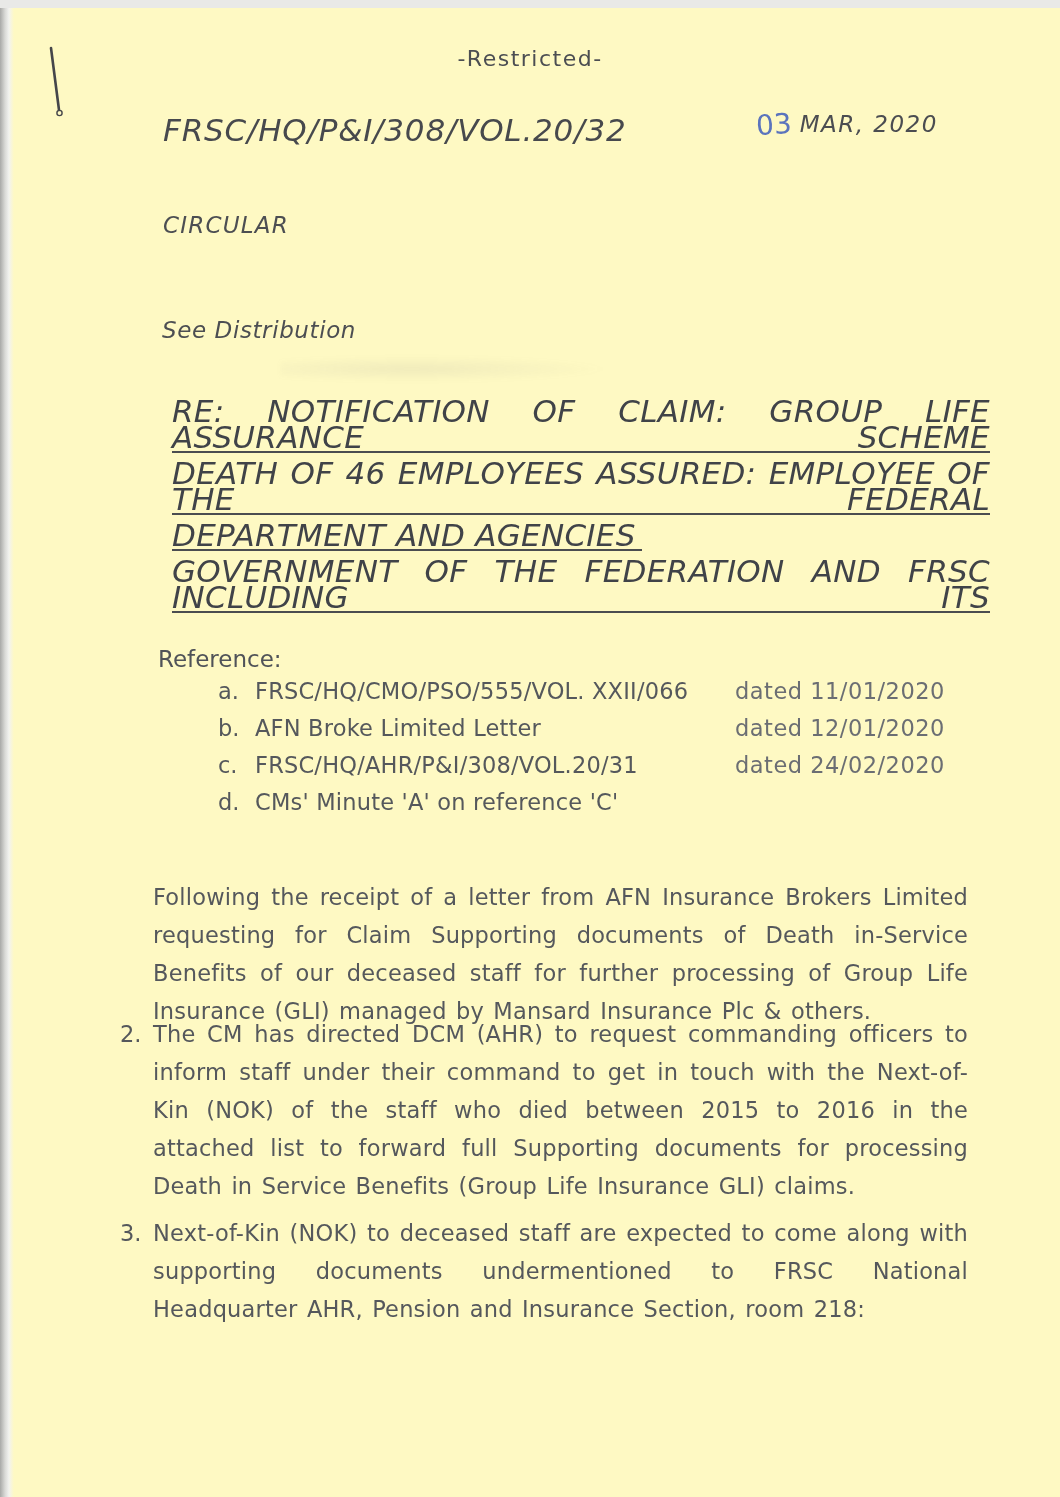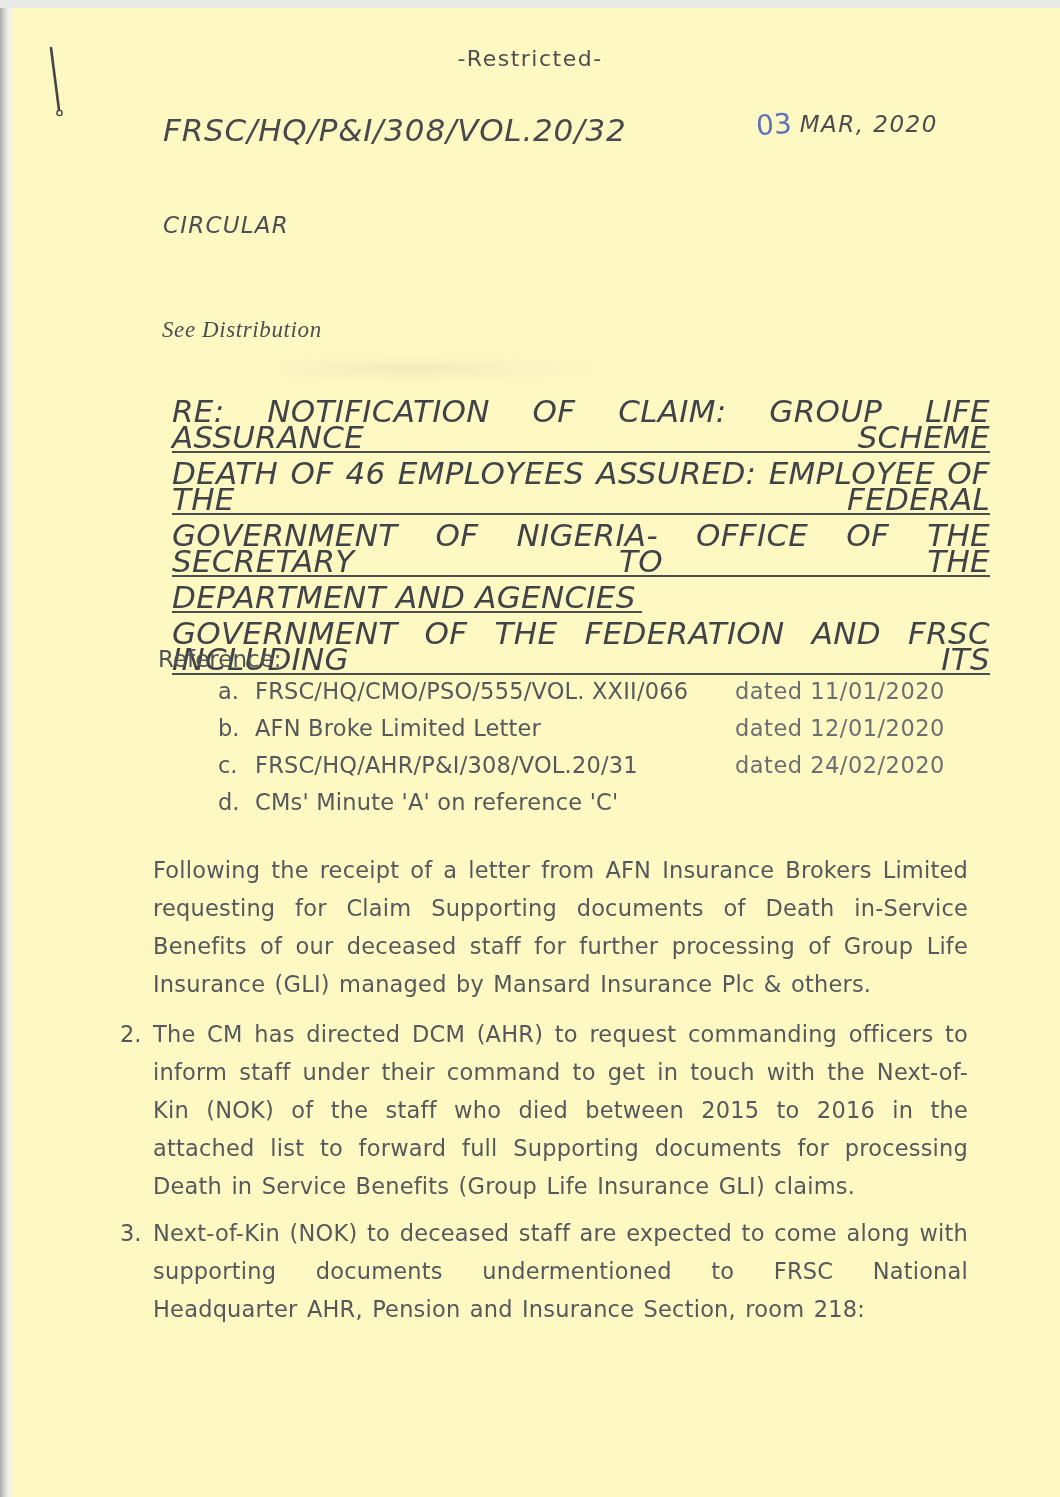--- a/index.html
+++ b/index.html
@@ -74,21 +74,20 @@
     color: #4c4e52;
   }
 
   .distribution {
     position: absolute;
     left: 162px; top: 309px;
     font-size: 23px;
     font-style: italic;
     letter-spacing: 0.6px;
     color: #4c4e52;
-    font-family: Liberation Serif, serif;
   }
 
   .scan-smudge {
     position: absolute;
     left: 280px; top: 348px;
     width: 330px; height: 26px;
     background: radial-gradient(ellipse at 40% 50%, rgba(120,120,125,0.10), rgba(120,120,125,0) 70%);
     filter: blur(2px);
   }
 
@@ -144,21 +143,21 @@
     font-size: 22.5px;
     line-height: 38px;
     color: #55585c;
   }
   .paragraph-number { color: #55585c; }
   .paragraph-text {
     text-align: justify;
     letter-spacing: 0.2px;
     word-spacing: 2px;
   }
-  .para-1 { top: 843px; }
+  .para-1 { top: 870px; }
   .para-2 { top: 1007px; }
   .para-3 { top: 1206px; }
 </style>
 </head>
 <body>
 
 <div class="page">
 
   <div class="scan-edge"></div>
 
@@ -177,21 +176,20 @@
 
   <div class="circular">CIRCULAR</div>
 
   <div class="distribution">See Distribution</div>
 
   <div class="scan-smudge"></div>
 
   <div class="title-block">
     <div class="title-line full">RE: NOTIFICATION OF CLAIM: GROUP LIFE ASSURANCE SCHEME</div>
     <div class="title-line full">DEATH OF 46 EMPLOYEES ASSURED: EMPLOYEE OF THE FEDERAL</div>
-    <div class="title-line full">GOVERNMENT OF NIGERIA- OFFICE OF THE SECRETARY TO THE</div>
     <div class="title-line short">DEPARTMENT AND AGENCIES</div>
     <div class="title-line full">GOVERNMENT OF THE FEDERATION AND FRSC INCLUDING ITS</div>
   </div>
 
   <div class="reference-heading">Reference:</div>
 
   <div class="reference-list">
     <span class="reference-letter">a.</span>
     <span class="reference-text">FRSC/HQ/CMO/PSO/555/VOL. XXII/066</span>
     <span class="reference-date">dated 11/01/2020</span>

